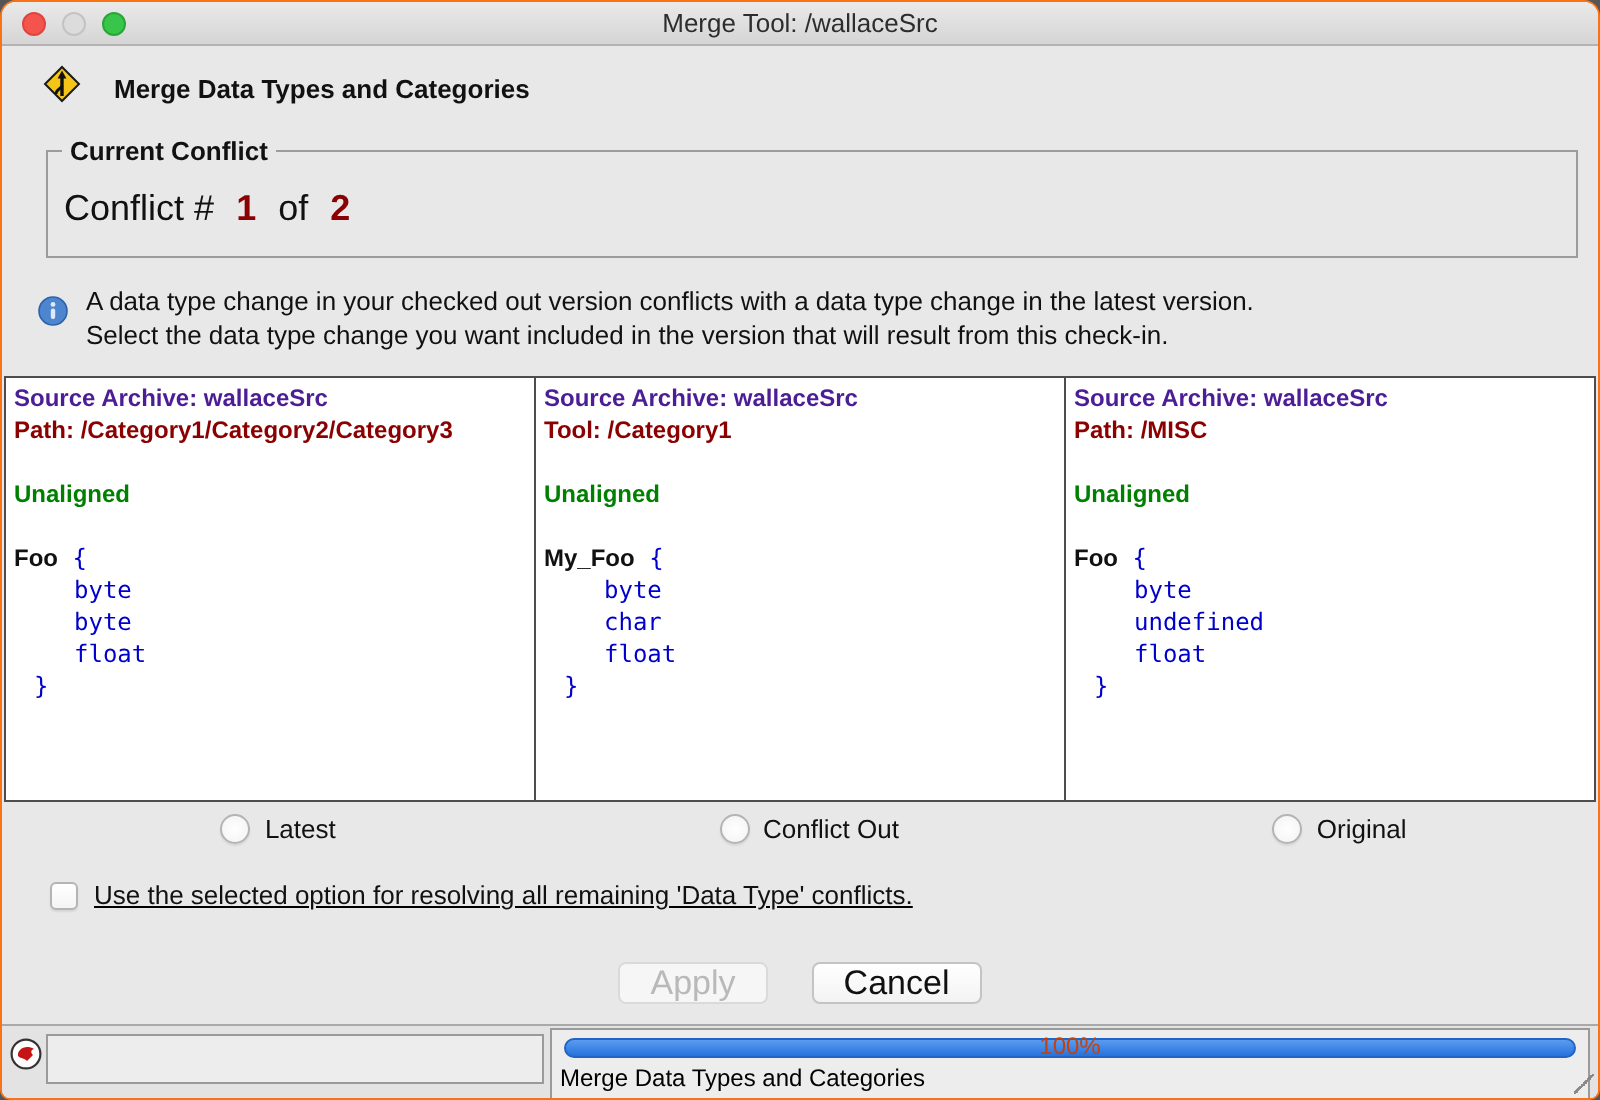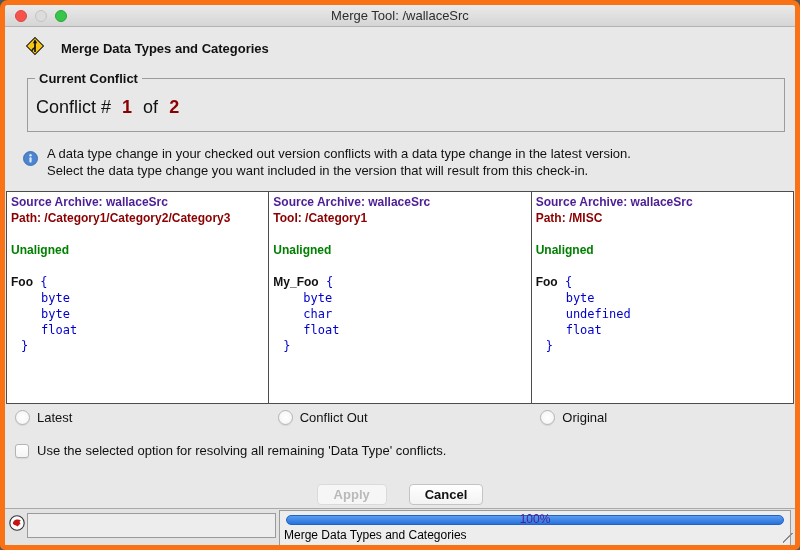--- a/index.html
+++ b/index.html
@@ -1,19 +1,19 @@
 <!DOCTYPE html>
 <html><head>
 <meta charset="utf-8">
 <style>
   * { margin:0; padding:0; box-sizing:border-box; }
   html,body { width:800px; height:550px; background:#555; font-family:"Liberation Sans", sans-serif; }
   .window {
     position:relative; width:800px; height:550px;
-    background:#e8e8e8; border:5px solid #f97316;
+    background:#e8e8e8; border:1px solid #f97316;
     border-radius:8px 8px 5px 5px; overflow:hidden;
   }
   
   .titlebar {
     height:22px; background:linear-gradient(#eaeaea,#d5d5d5);
     border-bottom:1px solid #b3b3b3; position:relative;
     display:flex; align-items:center; justify-content:center;
   }
   .traffic { position:absolute; left:10px; top:5px; display:flex; gap:8px; }
   .tl { width:12px; height:12px; border-radius:50%; }
@@ -50,41 +50,41 @@
   .p-archive { color:#4c1d95; }
   .p-path { color:#8b0000; }
   .p-align { color:#008000; }
   .p-blank { height:16px; }
   .code { font-family:"DejaVu Sans Mono", monospace; font-size:12px; line-height:16px; color:#0000cc; white-space:pre; }
   .code .tname { font-family:"Liberation Sans", sans-serif; font-weight:bold; color:#111; }
   .code.ind { padding-left:30px; }
   .code.brace-close { padding-left:10px; }
   
   .radio-row { display:flex; margin:6px 1px 0; }
-  .radio-cell { flex:1; display:flex; align-items:center; gap:7px; padding-left:9px; }
+  .radio-cell { flex:1; display:flex; align-items:center; gap:7px; padding-left:9px;justify-content:center; }
   .radio {
     width:15px; height:15px; border-radius:50%;
     background:radial-gradient(#ffffff,#f2f2f2); border:1px solid #b4b4b4;
     box-shadow:0 1px 1px rgba(0,0,0,0.08);
   }
   .ctl-label { font-size:13px; color:#111; }
   
-  .check-row { display:flex; align-items:flex-end; gap:8px; margin:18px 0 0 10px; }
+  .check-row { display:flex; align-items:flex-end; gap:8px; margin:18px 0 0 24px;text-decoration:underline; }
   .checkbox {
     width:14px; height:14px; border-radius:3px;
     background:linear-gradient(#ffffff,#f4f4f4); border:1px solid #b4b4b4;
     box-shadow:0 1px 1px rgba(0,0,0,0.08);
   }
   
   .btn-row { display:flex; justify-content:center; gap:22px; margin-top:26px; }
   .btn {
-    min-width:70px; height:21px; border-radius:4px; font-size:13px;
+    min-width:70px; height:21px; border-radius:4px; font-size:17px;
     font-family:"Liberation Sans", sans-serif; text-align:center; line-height:19px;
     background:linear-gradient(#ffffff,#f3f3f3); border:1px solid #c4c4c4;
-    color:#111; padding:0 15px;font-weight:bold;
+    color:#111; padding:0 15px;
   }
   .btn.disabled { color:#b9b9b9; border-color:#dadada; background:#f6f6f6; }
   
   .statusbar {
     position:absolute; left:0; right:0; bottom:0; height:37px;
     background:#e3e3e3; border-top:1px solid #a9a9a9;
   }
   .app-icon { position:absolute; left:4px; top:6px; }
   .status-empty {
     position:absolute; left:22px; top:4px; width:249px; height:25px;
@@ -94,21 +94,21 @@
     position:absolute; left:274px; right:4px; top:1px; bottom:0;
     background:#ededed; border:1px solid #9a9a9a; border-bottom:none;
   }
   .progress-track { position:relative; margin:4px 6px 0; height:10px; }
   .progress-fill {
     position:absolute; inset:0; border-radius:5px;
     background:linear-gradient(#5b9cf0,#2672dd); border:1px solid #2264c4;
   }
   .progress-pct {
     position:absolute; left:0; right:0; top:-3px; text-align:center;
-    font-size:12px; color:#4c1d95;
+    font-size:12px; color:#c2410c;
   }
   .progress-label { font-size:12px; color:#000; padding:3px 0 0 4px; }
   .resize-grip {
     position:absolute; right:2px; bottom:2px; width:10px; height:10px;
     background:linear-gradient(135deg, transparent 45%, #8a8a8a 45%, #8a8a8a 55%, transparent 55%);
   }
 </style>
 </head>
 <body>
 

